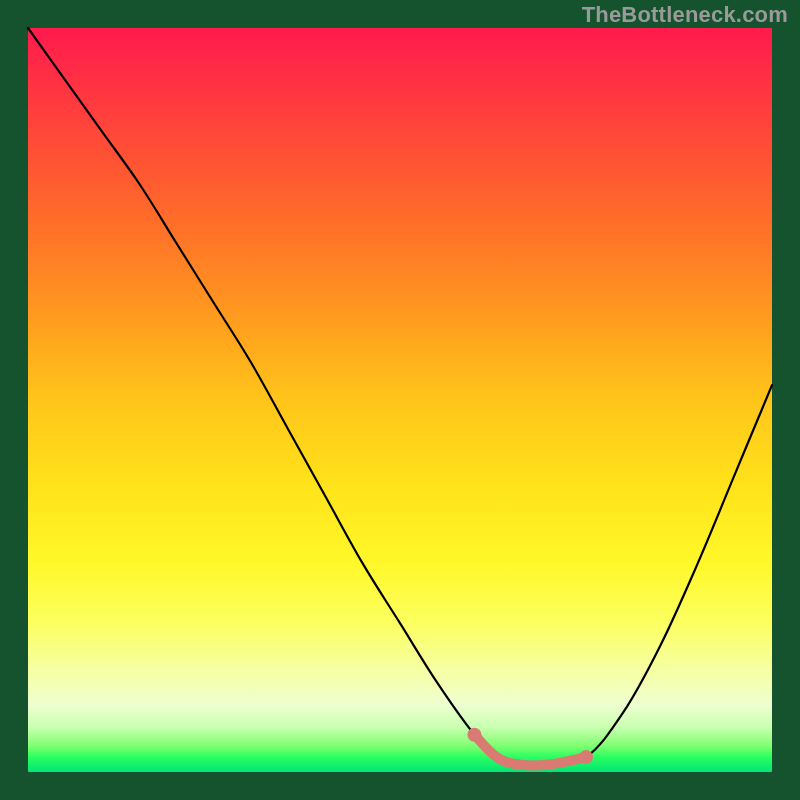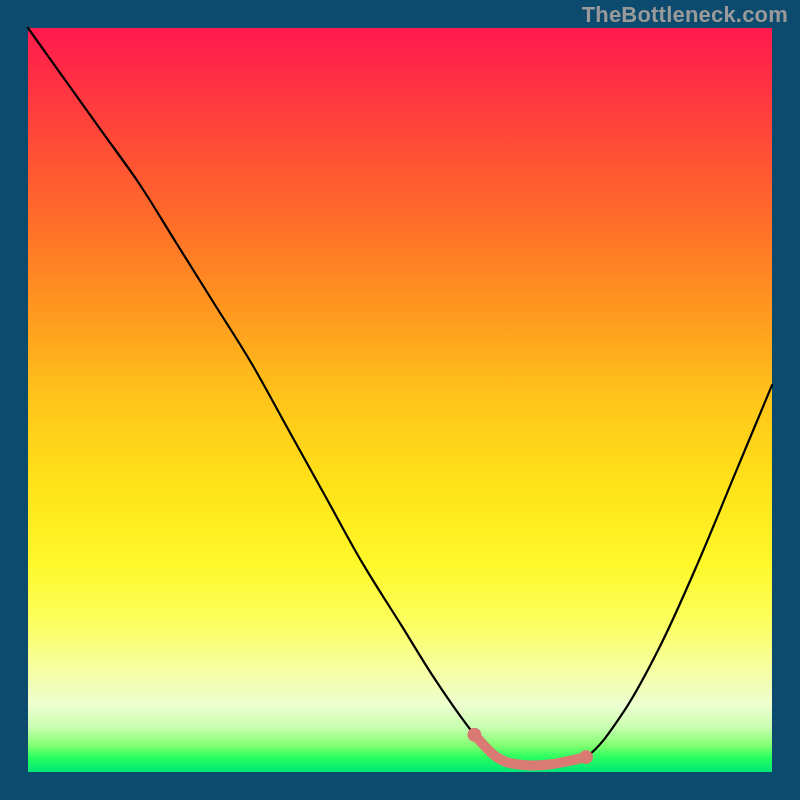--- a/index.html
+++ b/index.html
@@ -10,21 +10,21 @@
     background: #000000;
     overflow: hidden;
     font-family: Arial, Helvetica, sans-serif;
   }
   .frame {
     position: absolute;
     top: 0;
     left: 0;
     width: 800px;
     height: 800px;
-    background: #0c4a6e;
+    background: #14532d;
   }
   .plot-area {
     position: absolute;
     top: 28px;
     left: 28px;
     width: 744px;
     height: 744px;
     
     background: linear-gradient(
       to bottom,

